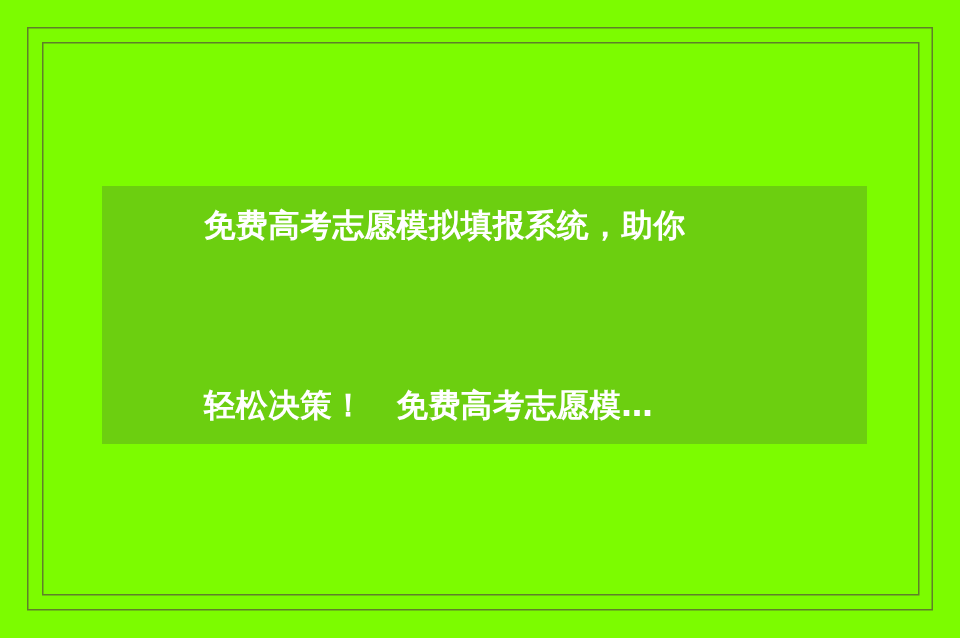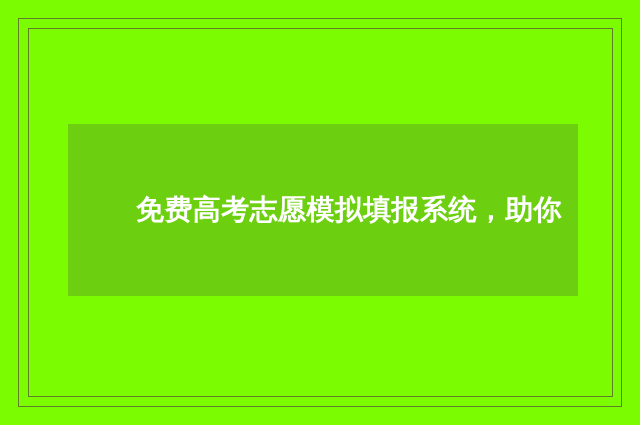--- a/index.html
+++ b/index.html
@@ -59,21 +59,21 @@
     display: flex;
     flex-direction: column;
     align-items: flex-start;
     justify-content: center;
     padding: 0 0 0 68px;
   }
 
   .headline {
     margin: 0;
     color: #ffffff;
-    font-size: 28px;
+    font-size: 21px;
     font-weight: bold;
     line-height: 40px;
     letter-spacing: 0.4px;
     text-align: left;
     white-space: pre-wrap;
     font-family: "DejaVu Sans", "Liberation Sans", sans-serif;
   }
 
   .headline-line {
     display: block;
@@ -83,16 +83,17 @@
 <body>
 
 <div class="stage">
 
   <div class="frame-outer"></div>
   <div class="frame-inner"></div>
 
   <div class="content-panel">
     <div class="headline">
       <span class="headline-line">免费高考志愿模拟填报系统，助你</span>
+      <span class="headline-line">轻松决策！　免费高考志愿模…</span>
     </div>
   </div>
 
 </div>
 
 </body></html>

